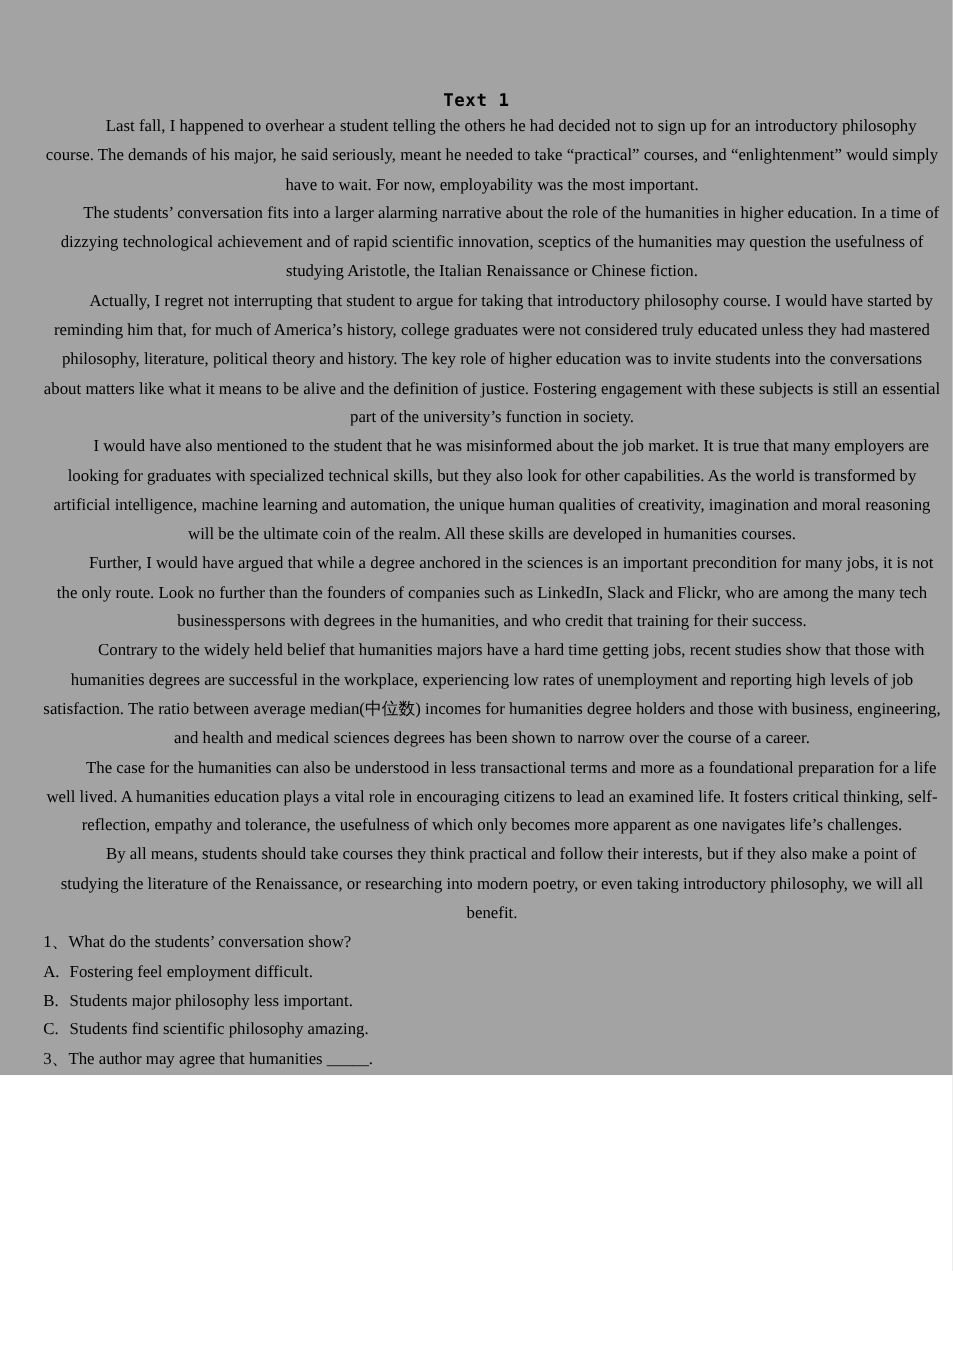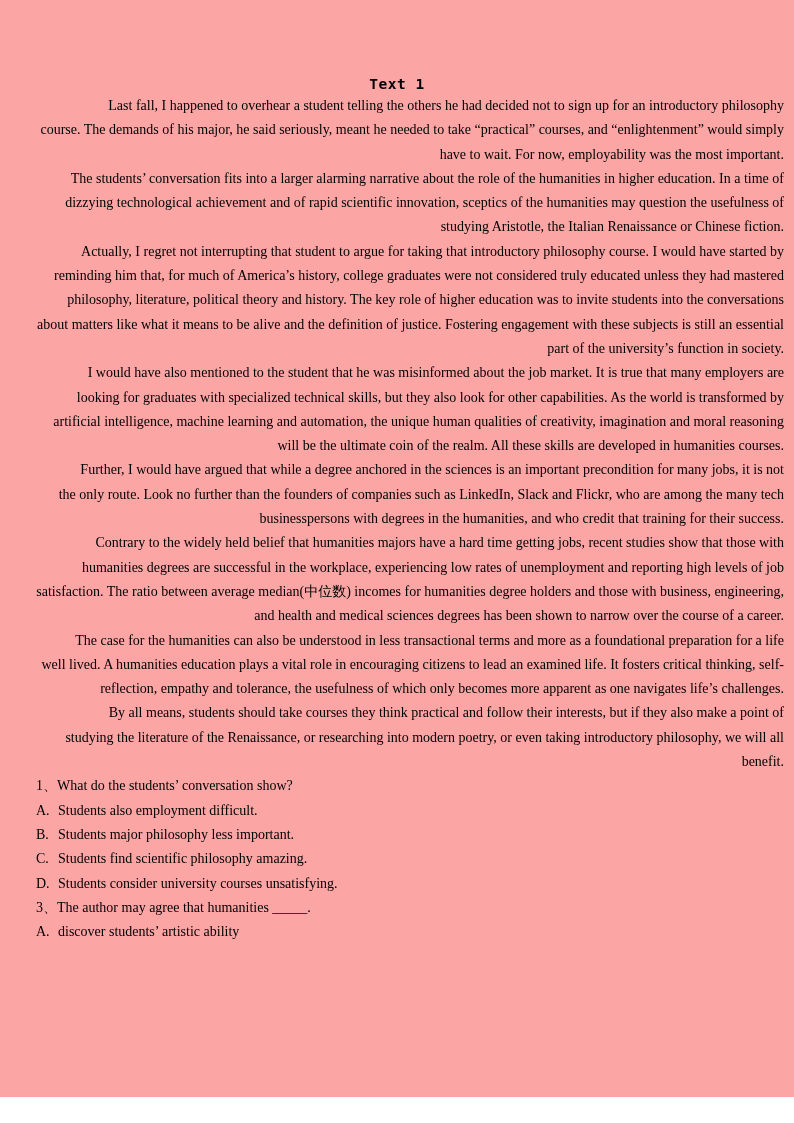--- a/index.html
+++ b/index.html
@@ -1,43 +1,43 @@
 <!DOCTYPE html>
 <html><head>
 <meta charset="utf-8">
 <style>
   html, body { margin: 0; padding: 0; background: #ffffff; }
   .page {
     position: relative;
     width: 794px;
-    height: 1097px;
+    height: 896px;
     box-sizing: border-box;
     padding: 74px 10px 0 36px;
-    background: #fca5a5;
+    background: #a3a3a3;
     color: #000000;
     font-family: "Liberation Serif", "DejaVu Serif", serif;
     font-size: 14px;
     line-height: 24.3px;
     overflow: hidden;
   }
   .title {
     font-family: "DejaVu Sans Mono", "Liberation Mono", monospace;
     font-weight: 700;
     font-size: 14.5px;
     line-height: 20px;
     text-align: center;
     margin: 0;
     position: relative;
     left: -13px;
     letter-spacing: 0.5px;
   }
   .para {
     margin: 0;
     text-indent: 32px;
-    text-align: right;
+    text-align: center;
   }
   .u {
     text-underline-offset: 2px;
   }
   .questions { margin: 0; }
   .q-line { margin: 0; }
   .q-num { display: inline-block; min-width: 21px; }
   .opt { margin: 0; }
   .opt-letter { display: inline-block; min-width: 22px; }
   .opt-grid { display: grid; grid-template-columns: 264px auto; }
@@ -60,30 +60,27 @@
     <p class="para"><span>By all means, students should take courses they think practical and follow their interests, but if they also make a point of studying the literature of the Renaissance, or researching into modern poetry, or even taking introductory philosophy, we will all benefit.</span><span class="u"></span><span></span></p>
   </div>
 
   <div class="questions">
 
     <div class="q">
       <div class="q-line">
         <span class="q-num">1、</span><span class="q-text">What do the students’ conversation show?</span>
       </div>
       <div class="opt">
-        <span class="opt-letter">A.</span><span class="opt-text">Students also employment difficult.</span>
+        <span class="opt-letter">A.</span><span class="opt-text">Fostering feel employment difficult.</span>
       </div>
       <div class="opt">
         <span class="opt-letter">B.</span><span class="opt-text">Students major philosophy less important.</span>
       </div>
       <div class="opt">
         <span class="opt-letter">C.</span><span class="opt-text">Students find scientific philosophy amazing.</span>
-      </div>
-      <div class="opt">
-        <span class="opt-letter">D.</span><span class="opt-text">Students consider university courses unsatisfying.</span>
       </div>
     </div>
 
     <div class="q">
     </div>
 
     <div class="q">
       <div class="q-line">
         <span class="q-num">3、</span><span class="q-text">The author may agree that humanities _____.</span>
       </div>

